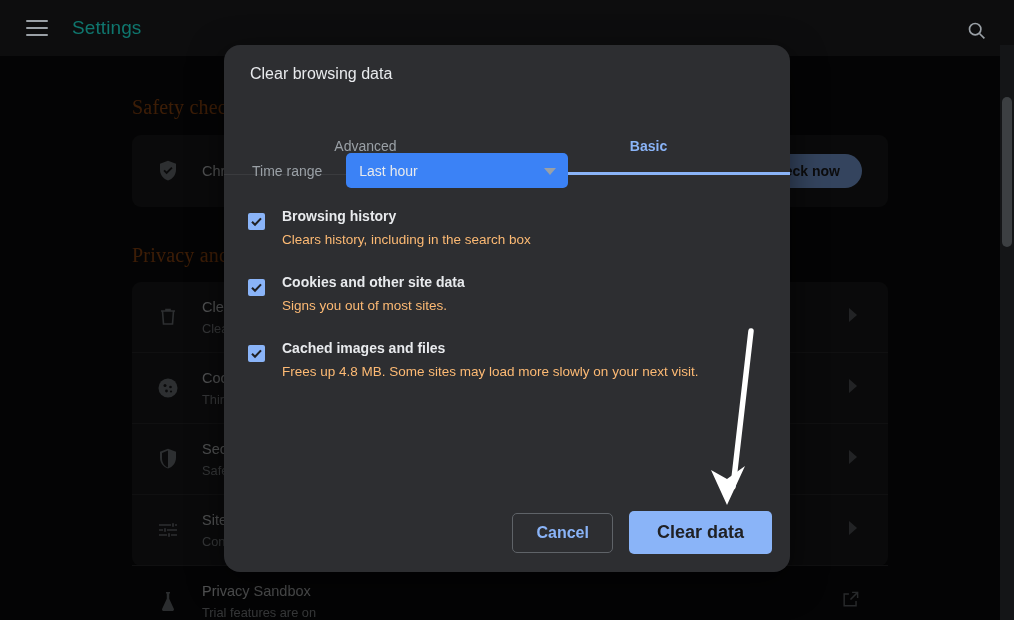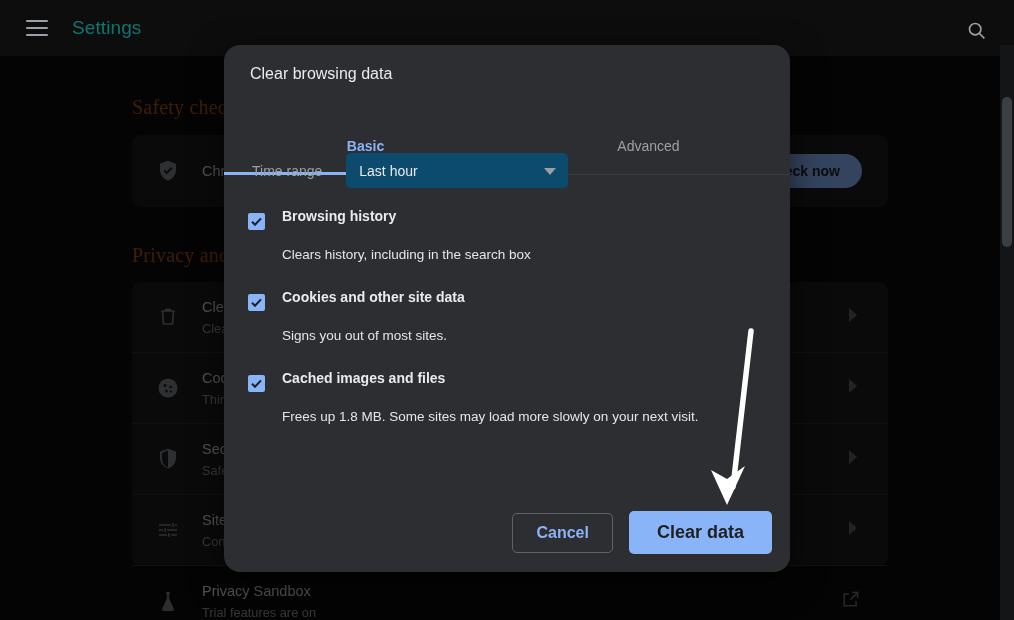--- a/index.html
+++ b/index.html
@@ -154,21 +154,21 @@
   }
 
   .timerange-row {
     position: absolute; left: 28px; top: 108px;
     display: flex; align-items: center;
   }
   .timerange-label { font-size: 14px; color: #9aa0a6; }
   .select {
     margin-left: 24px;
     width: 222px; height: 35px;
-    background: #0c4a6e;
+    background: #3b82f6;
     border: none; border-radius: 5px;
     display: flex; align-items: center;
     padding: 0 12px 0 13px;
     cursor: pointer;
     position: relative;
   }
   .select-value { font-size: 14px; color: #e8eaed; }
   .select-caret {
     position: absolute; right: 12px; top: 50%;
     margin-top: -3px;
@@ -191,21 +191,21 @@
     border-radius: 2px;
     margin-top: 8px; margin-right: 17px;
     position: relative;
   }
   .checkbox svg { position: absolute; left: 1px; top: 1px; }
   .check-text { min-width: 0; }
   .check-title {
     font-size: 14px; color: #e8eaed; line-height: 23px; font-weight: bold;
   }
   .check-sub {
-    font-size: 13.5px; color: #e5e5e5; line-height: 21px; margin-top: 16px;
+    font-size: 13.5px; color: #fdba74; line-height: 21px; margin-top: 1px;
   }
 
   .dlg-actions {
     position: absolute; right: 18px; bottom: 18px;
     display: flex; align-items: center; gap: 16px;
   }
   .btn-cancel {
     background: transparent;
     border: 1px solid #5f6368;
     border-radius: 5px;
@@ -373,22 +373,22 @@
 
   <div class="scrollbar-track">
     <div class="scrollbar-thumb"></div>
   </div>
 
   <div class="dialog">
 
     <div class="dlg-title">Clear browsing data</div>
 
     <div class="tabs">
+      <div class="tab inactive">Advanced</div>
       <div class="tab active">Basic</div>
-      <div class="tab inactive">Advanced</div>
     </div>
 
     <div class="timerange-row">
       <div class="timerange-label">Time range</div>
       <div class="select">
         <span class="select-value">Last hour</span>
         <span class="select-caret"></span>
       </div>
     </div>
 
@@ -419,21 +419,21 @@
       </div>
 
       <div class="check-item">
         <span class="checkbox">
           <svg width="15" height="15" viewBox="0 0 15 15" fill="none" stroke="#202124" stroke-width="2.1">
             <path d="M3 7.8l3 3 6-6.4"></path>
           </svg>
         </span>
         <div class="check-text">
           <div class="check-title">Cached images and files</div>
-          <div class="check-sub">Frees up 1.8 MB. Some sites may load more slowly on your next visit.</div>
+          <div class="check-sub">Frees up 4.8 MB. Some sites may load more slowly on your next visit.</div>
         </div>
       </div>
 
     </div>
 
     <div class="dlg-actions">
       <button class="btn-cancel">Cancel</button>
       <button class="btn-primary">Clear data</button>
     </div>
   </div>

